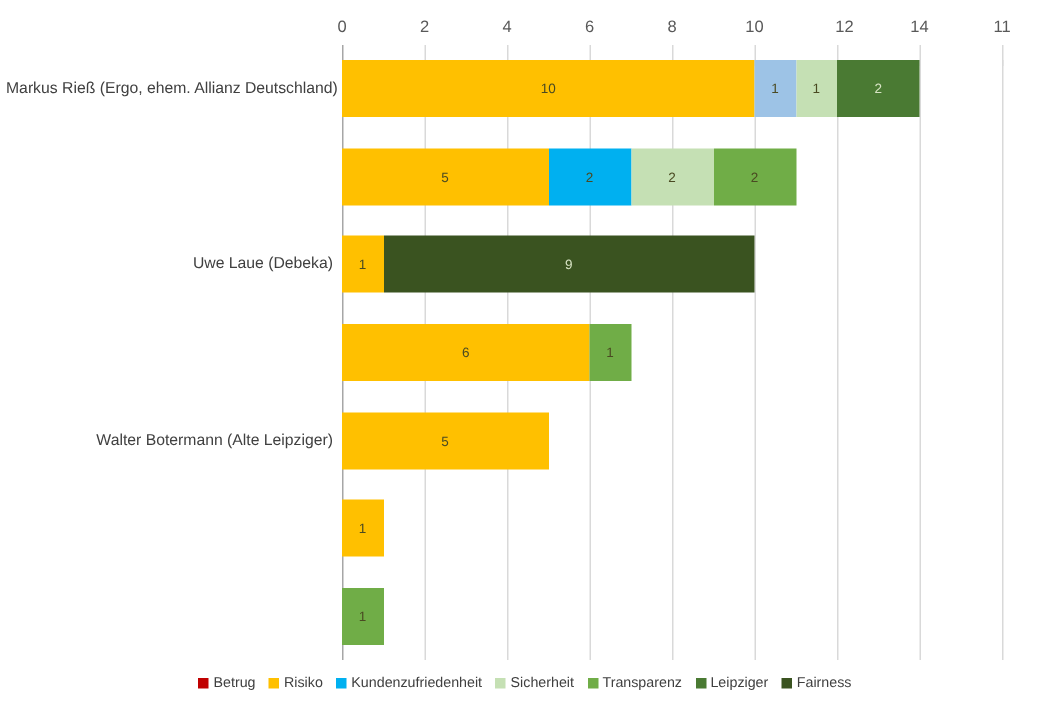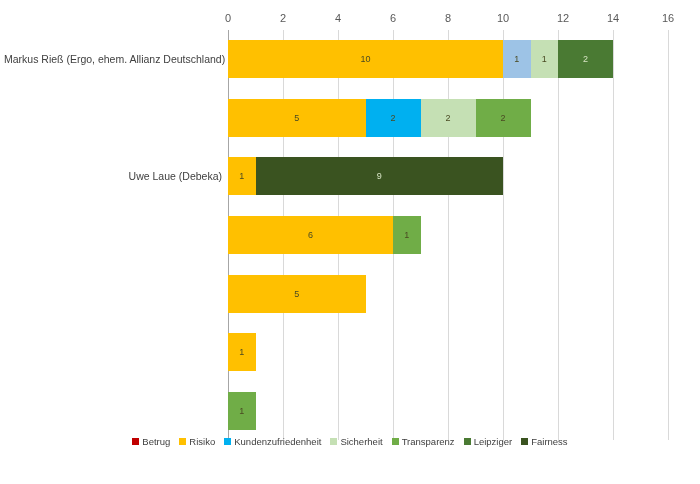--- a/index.html
+++ b/index.html
@@ -111,21 +111,21 @@
     color: #4a4a22;
     box-sizing: border-box;
     overflow: hidden;
   }
   .seg.dark-text { color: #d7e4c4; }
 
   
   .legend {
     position: absolute;
     left: 0;
-    top: 436px;
+    top: 450px;
     width: 700px;
     display: flex;
     justify-content: center;
     align-items: center;
     flex-wrap: nowrap;
     gap: 9px;
   }
   .legend-item {
     display: flex;
     align-items: center;
@@ -157,21 +157,21 @@
       <div class="xtick" style="left: 165px;">6</div>
       <div class="xtick-mark" style="left: 165px; background: rgb(217, 217, 217);"></div>
       <div class="xtick" style="left: 220px;">8</div>
       <div class="xtick-mark" style="left: 220px; background: rgb(217, 217, 217);"></div>
       <div class="xtick" style="left: 275px;">10</div>
       <div class="xtick-mark" style="left: 275px; background: rgb(217, 217, 217);"></div>
       <div class="xtick" style="left: 335px;">12</div>
       <div class="xtick-mark" style="left: 330px; background: rgb(217, 217, 217);"></div>
       <div class="xtick" style="left: 385px;">14</div>
       <div class="xtick-mark" style="left: 385px; background: rgb(217, 217, 217);"></div>
-      <div class="xtick" style="left: 440px;">16</div>
+      <div class="xtick" style="left: 440px;">11</div>
       <div class="xtick-mark" style="left: 440px; background: rgb(217, 217, 217);"></div>
     </div>
 
   <div class="plot-area">
       <div class="axis-line" style="left: 0px;"></div>
       <div class="gridline" style="left: 55px;"></div>
       <div class="gridline" style="left: 110px;"></div>
       <div class="gridline" style="left: 165px;"></div>
       <div class="gridline" style="left: 220px;"></div>
       <div class="gridline" style="left: 275px;"></div>
@@ -229,20 +229,21 @@
         <div class="bar-track">
           <div class="seg" title="Risiko: 6" style="left: 0px; width: 165px; background: rgb(255, 192, 0);">
             <span>6</span>
           </div>
           <div class="seg" title="Transparenz: 1" style="left: 165px; width: 27.5px; background: rgb(112, 173, 71);">
             <span>1</span>
           </div>
         </div>
       </div>
       <div class="row" style="top: 234.286px; height: 58.5714px;">
+        <div class="cat-label">Walter Botermann (Alte Leipziger)</div>
         <div class="bar-track">
           <div class="seg" title="Risiko: 5" style="left: 0px; width: 137.5px; background: rgb(255, 192, 0);">
             <span>5</span>
           </div>
         </div>
       </div>
       <div class="row" style="top: 292.857px; height: 58.5714px;">
         <div class="bar-track">
           <div class="seg" title="Risiko: 1" style="left: 0px; width: 27.5px; background: rgb(255, 192, 0);">
             <span>1</span>

